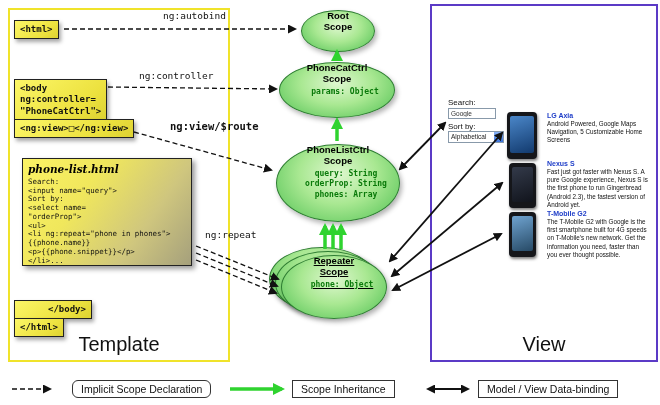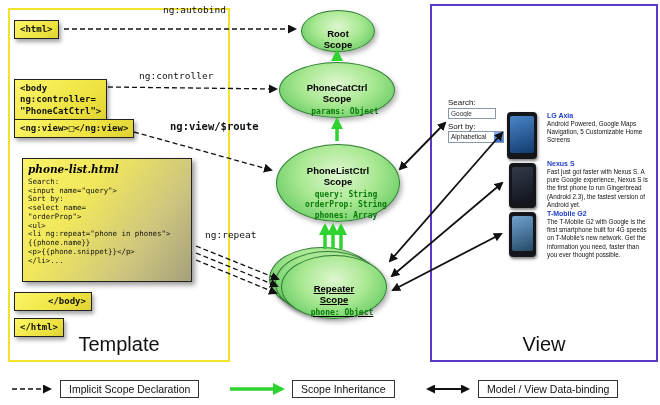--- a/index.html
+++ b/index.html
@@ -15,42 +15,42 @@
              font-size:20px;color:#111;}
 
   
   .ybox{position:absolute;background:linear-gradient(140deg,#fcf667,#ece13e 70%,#ddd232);
         border:1px solid #222;box-shadow:2px 3px 4px rgba(0,0,0,.35);
         font:bold 9px/1.25 "DejaVu Sans Mono",monospace;padding:3px 5px;
         white-space:pre-line;color:#111;}
   #b-html{left:14px;top:20px;}
   #b-body{left:14px;top:64px;margin-top:15px;}
   #b-ngview{left:14px;top:119px;}
-  #b-bodyc{left:14px;top:292px;padding-left:33px;}
+  #b-bodyc{left:14px;top:300px;padding-left:33px;}
   #b-htmlc{left:14px;top:318px;}
 
   
-  .codebox{position:absolute;left:22px;top:158px;width:170px;height:124px;
+  .codebox{position:absolute;left:22px;top:158px;width:170px;height:108px;
            background:linear-gradient(125deg,#fbf365 0%,#f0e75c 35%,#cfc67e 70%,#a5a07c 100%);
            border:1px solid #222;box-shadow:3px 3px 5px rgba(0,0,0,.4);padding:4px 5px;box-sizing:border-box;}
   .code-title{font:italic bold 10.5px "DejaVu Serif",serif;color:#000;margin-bottom:3px;}
   .code-line{font:7.4px/1.18 "DejaVu Sans Mono",monospace;color:#111;white-space:nowrap;}
 
   
   .note{position:absolute;font:9.5px "DejaVu Sans Mono",monospace;color:#111;}
-  #n-autobind{left:163px;top:4px;}
+  #n-autobind{left:163px;top:10px;}
   #n-controller{left:139px;top:70px;}
   #n-route{left:170px;top:120px;font-weight:bold;font-size:10.5px;}
   #n-repeat{left:205px;top:229px;}
 
   
   .ellipse{position:absolute;border-radius:50%;
            background:radial-gradient(ellipse at 50% 38%,#def7cf 0%,#a9e892 45%,#72d06b 78%,#58bf58 100%);
            border:1px solid #2e7d32;box-shadow:2px 3px 5px rgba(0,0,0,.3);
-           display:flex;flex-direction:column;align-items:center;justify-content:flex-end;text-align:center;}
+           display:flex;flex-direction:column;align-items:center;justify-content:flex-start;text-align:center;}
   .el-title{font:bold 9.5px/1.15 "Liberation Sans",sans-serif;color:#000;white-space:pre-line;}
   .el-props{margin-top:2px;}
   .el-prop{font:bold 8px/1.3 "DejaVu Sans Mono",monospace;color:#0a7a0a;white-space:nowrap;padding-left:16px;}
   #e-root{left:301px;top:10px;width:72px;height:40px;}
   #e-cat{left:279px;top:62px;width:114px;height:54px;}
   #e-list{left:276px;top:144px;width:122px;height:76px;}
   #e-rep-b1{left:269px;top:247px;width:104px;height:62px;}
   #e-rep-b2{left:275px;top:251px;width:104px;height:62px;}
   #e-rep{left:281px;top:255px;width:104px;height:62px;text-decoration:underline;}
 
@@ -73,21 +73,21 @@
   #ph3{left:509px;top:212px;width:27px;height:45px;} #ph3 .scr{background:linear-gradient(160deg,#6fa3d0,#274a66);}
 
   .v-item{position:absolute;left:547px;width:102px;}
   #vi1{top:112px;} #vi2{top:160px;} #vi3{top:210px;}
   .v-name{font:bold 7px "Liberation Sans",sans-serif;color:#1f3ec8;margin-bottom:1px;}
   .v-desc{font:6.3px/1.3 "Liberation Sans",sans-serif;color:#111;}
 
   
   .lg-box{position:absolute;top:380px;border:1px solid #333;background:#fff;padding:2px 8px;
           font:10.5px "Liberation Sans",sans-serif;color:#111;white-space:nowrap;}
-  #lg1{left:60px;} #lg2{left:292px;} #lg3{left:478px;}
+  #lg1{left:72px;border-radius:6px;} #lg2{left:292px;} #lg3{left:478px;}
 
   
   .arrows{position:absolute;left:0;top:0;width:660px;height:405px;pointer-events:none;}
   .dash{stroke:#111;stroke-width:1.3;fill:none;stroke-dasharray:5 3;marker-end:url(#mA);}
   .grn{stroke:#2fd32f;stroke-width:3.5;fill:none;marker-end:url(#mG);}
   .dbl{stroke:#111;stroke-width:1.8;fill:none;marker-end:url(#mA);marker-start:url(#mAr);}
 </style>
 </head>
 <body>
 

